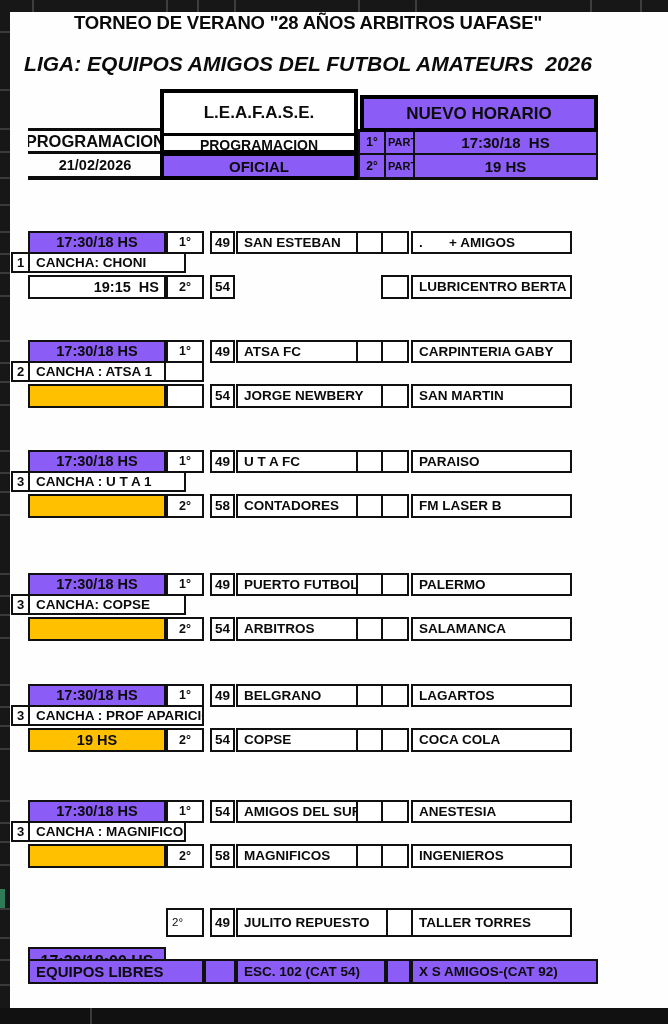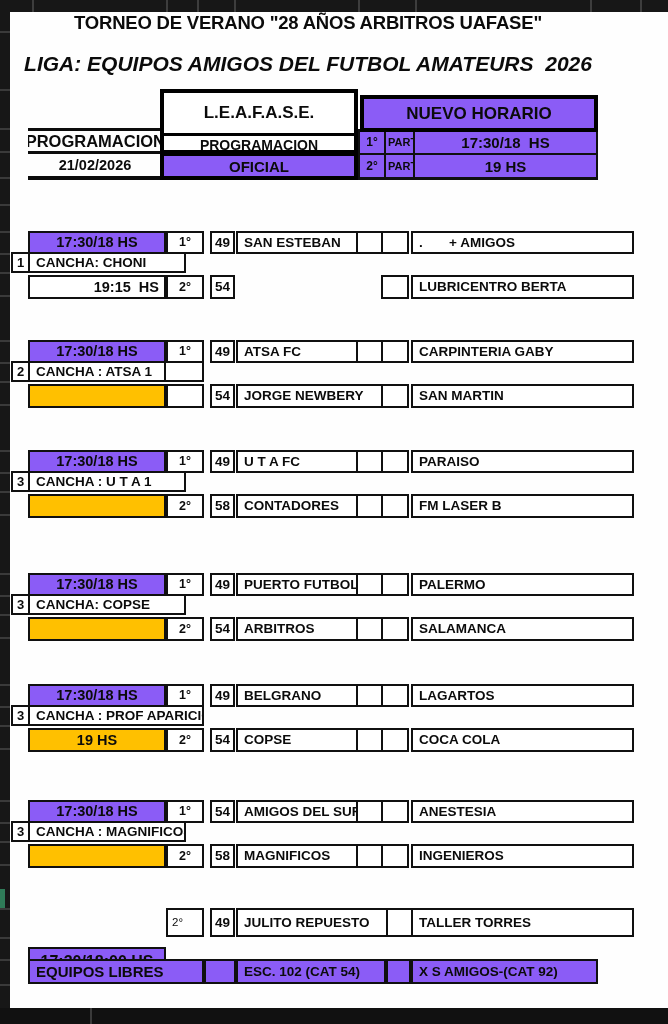--- a/index.html
+++ b/index.html
@@ -57,21 +57,21 @@
   .r1{top:0;height:23px;}
   .rc{top:21px;height:21px;}
   .r2{top:44px;height:24px;}
   .numcell{left:11px;width:19px;justify-content:center;font-size:13px;}
   .timec{left:28px;width:138px;justify-content:center;font-size:14.5px;}
   .ordc{left:166px;width:38px;justify-content:center;font-size:12.5px;}
   .catc{left:210px;width:25px;justify-content:flex-end;padding-right:3px;}
   .homec{left:236px;width:122px;}
   .s1{left:356px;width:27px;}
   .s2{left:381px;width:28px;}
-  .awayc{left:411px;width:223px;}
+  .awayc{left:411px;width:161px;}
   .canchac{left:28px;width:158px;}
   .cancha-wide .canchac{width:176px;}
   .cancha-extra-cell{left:164px;width:40px;}
   .r2-wide-home .homec.r2{width:147px;}
   .block .timec.r2{background:#FFC000;}
   .b1 .timec.r2{background:#fff;justify-content:flex-end;padding-right:5px;}
 
   
   #single-row .timec{font-size:16px;height:29px;margin-top:39px;}
   #single-row .ordc{justify-content:flex-start;padding-left:4px;font-size:11.5px;font-weight:normal;height:29px;}

